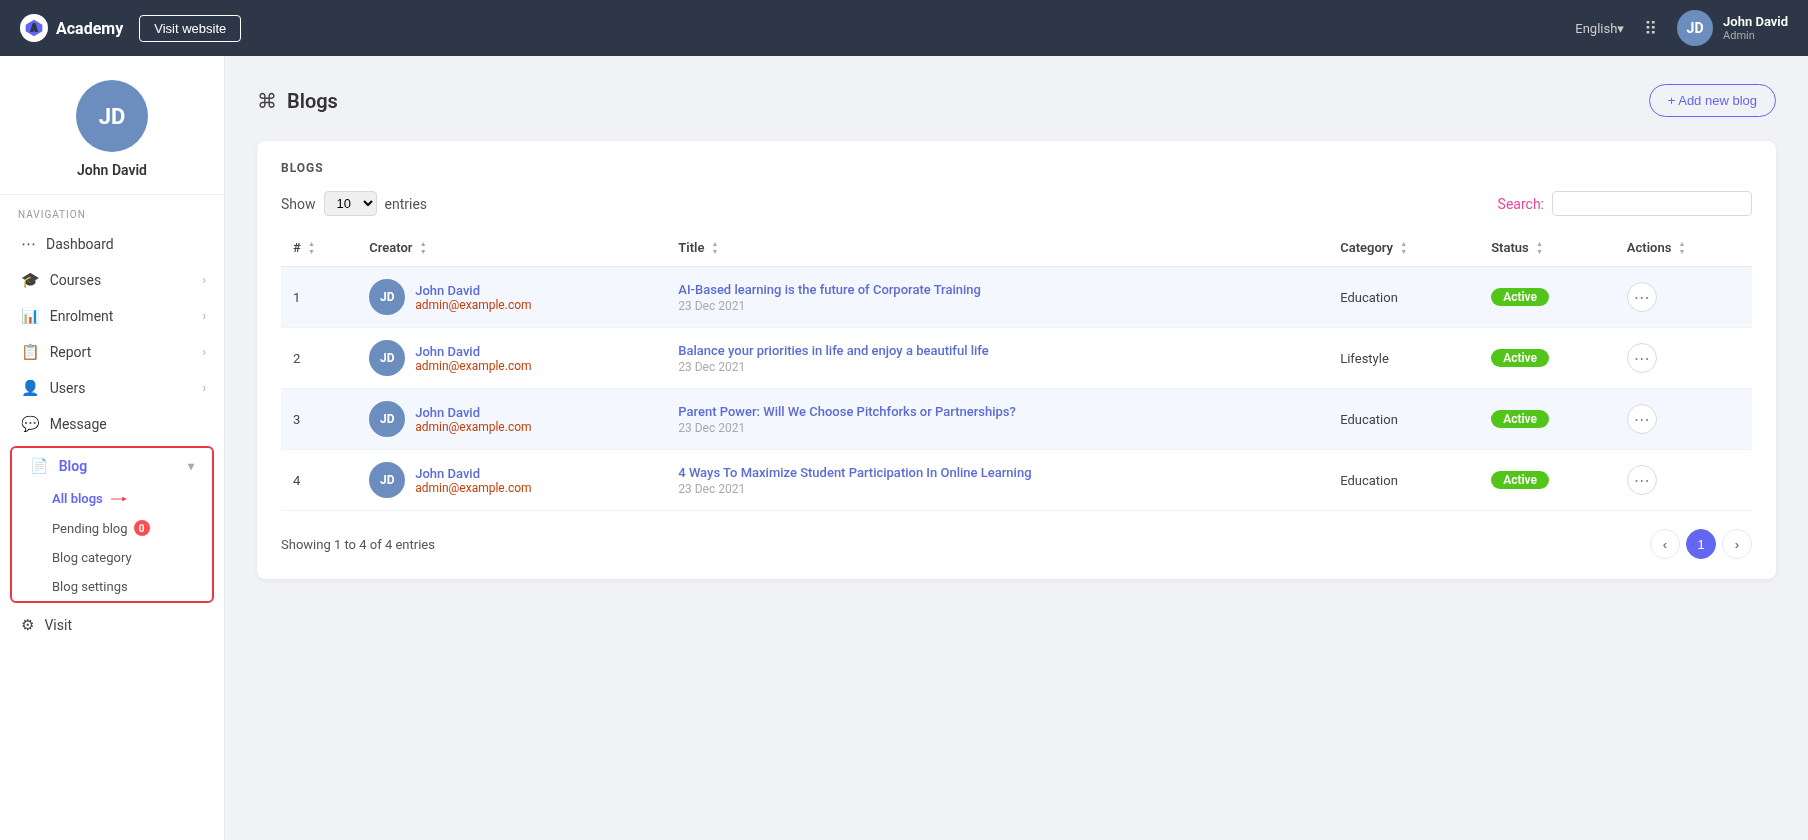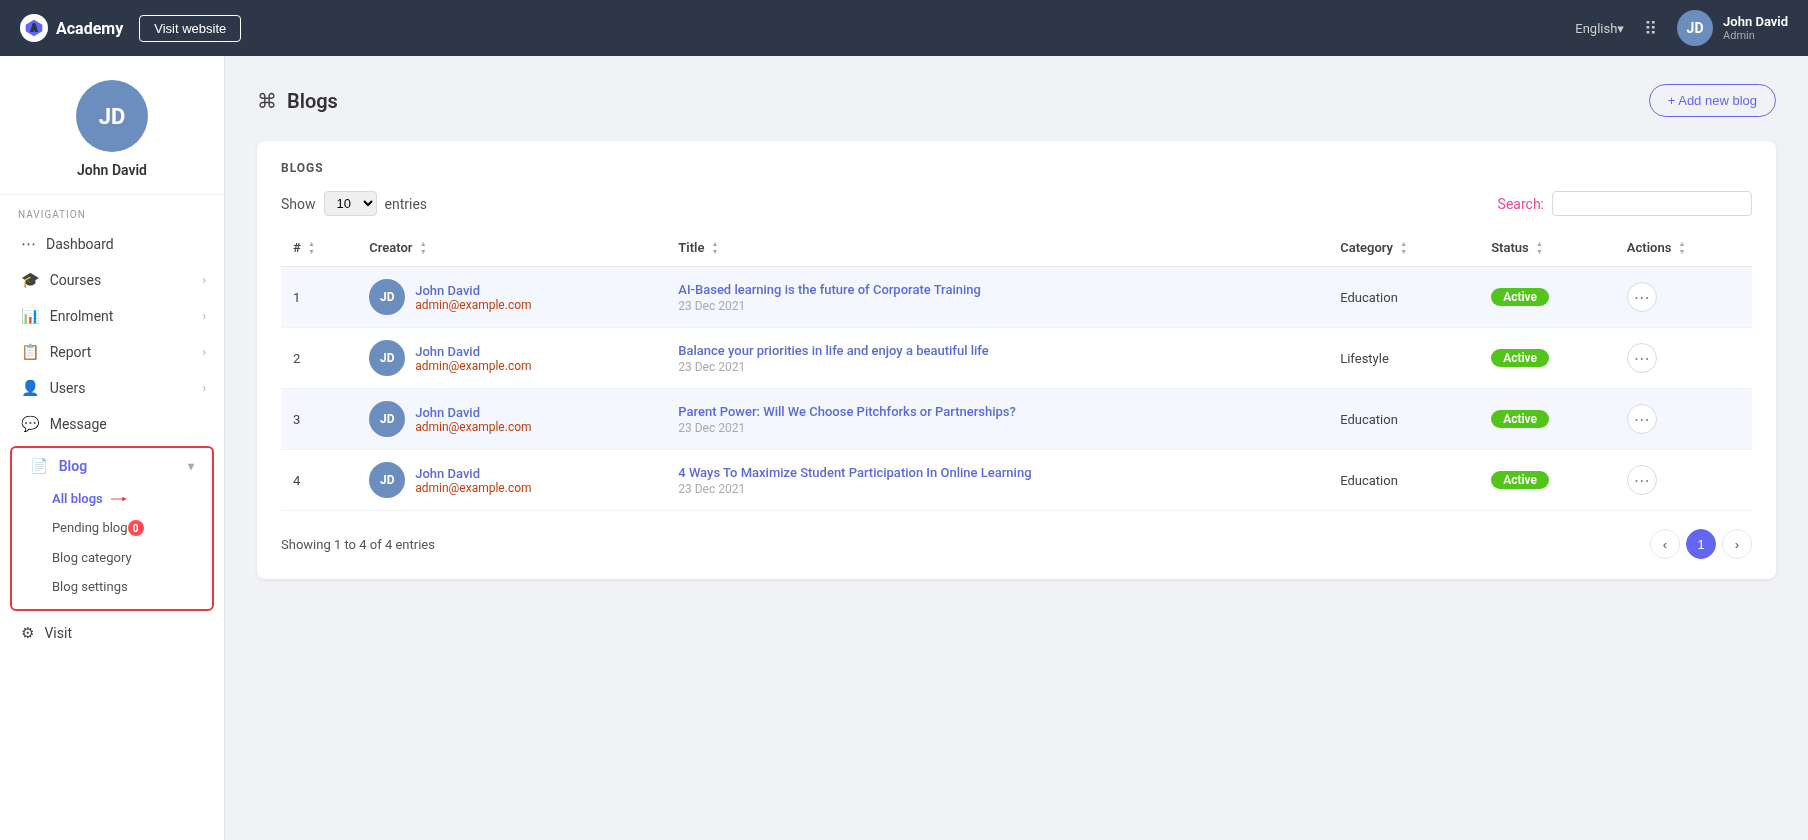--- a/index.html
+++ b/index.html
@@ -411,29 +411,29 @@
       <span class="nav-item-icon">💬</span>
       <span class="nav-item-label">Message</span>
     </div>
 
     <div style="border: 2px solid #e63946; border-radius: 6px; margin: 4px 10px 0;">
       <div class="nav-item active" style="border-left: none; background: transparent;">
         <span class="nav-item-icon">📄</span>
         <span class="nav-item-label">Blog</span>
         <span class="nav-item-arrow">▾</span>
       </div>
-      <div class="nav-subitems" style="padding-left: 30px; padding-bottom: 8px;">
+      <div class="nav-subitems" style="padding-left: 30px; ">
         <div class="nav-subitem active" style="display:flex;align-items:center;gap:8px;">
           <span>All blogs</span>
           <svg width="18" height="12" viewBox="0 0 40 18">
             <line x1="0" y1="9" x2="30" y2="9" stroke="#e63946" stroke-width="2"></line>
             <polygon points="25,4 35,9 25,14" fill="#e63946"></polygon>
           </svg>
         </div>
-        <div class="nav-subitem" style="display:flex;align-items:flex-start;gap:0;">
+        <div class="nav-subitem" style="display:flex;align-items:center;gap:6px;">
           <span>Pending blog</span>
           <span class="nav-subitem-badge">0</span>
         </div>
         <div class="nav-subitem">
           <span>Blog category</span>
         </div>
         <div class="nav-subitem">
           <span>Blog settings</span>
         </div>
       </div>

